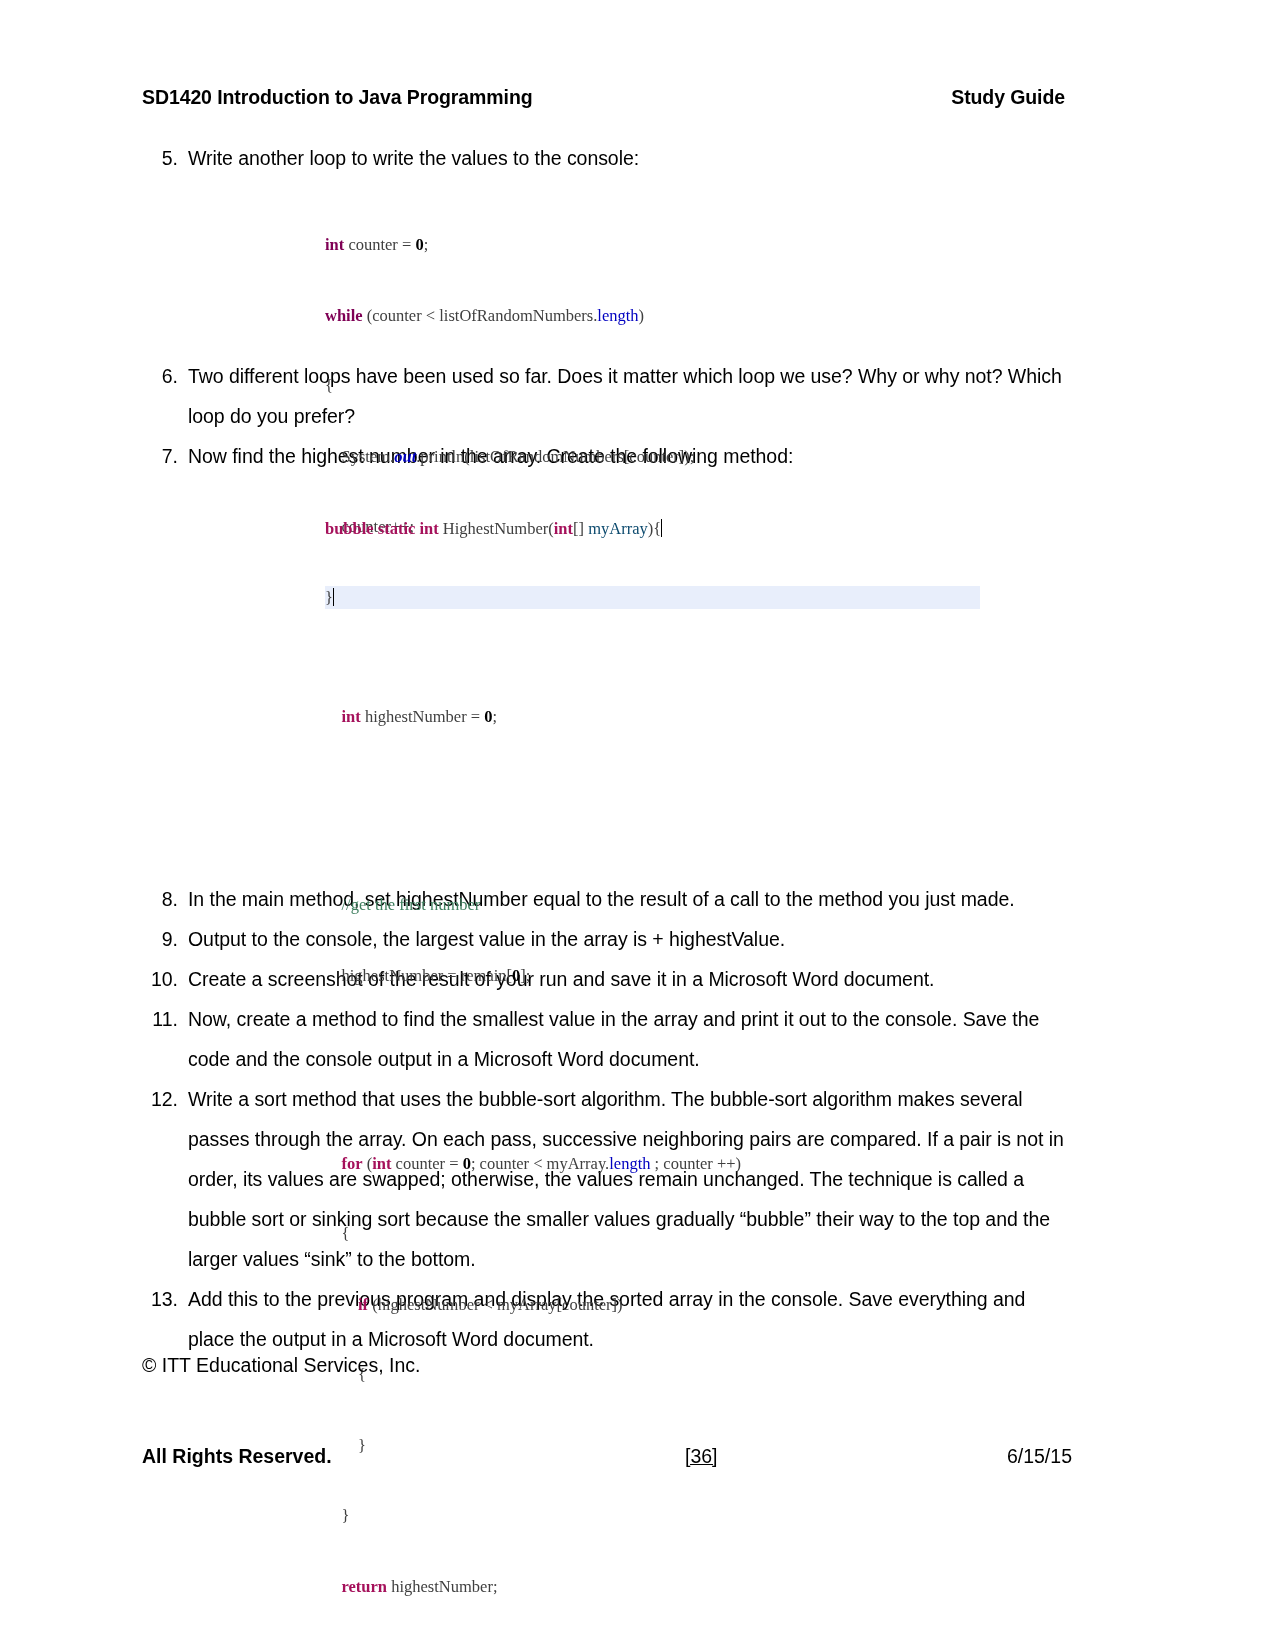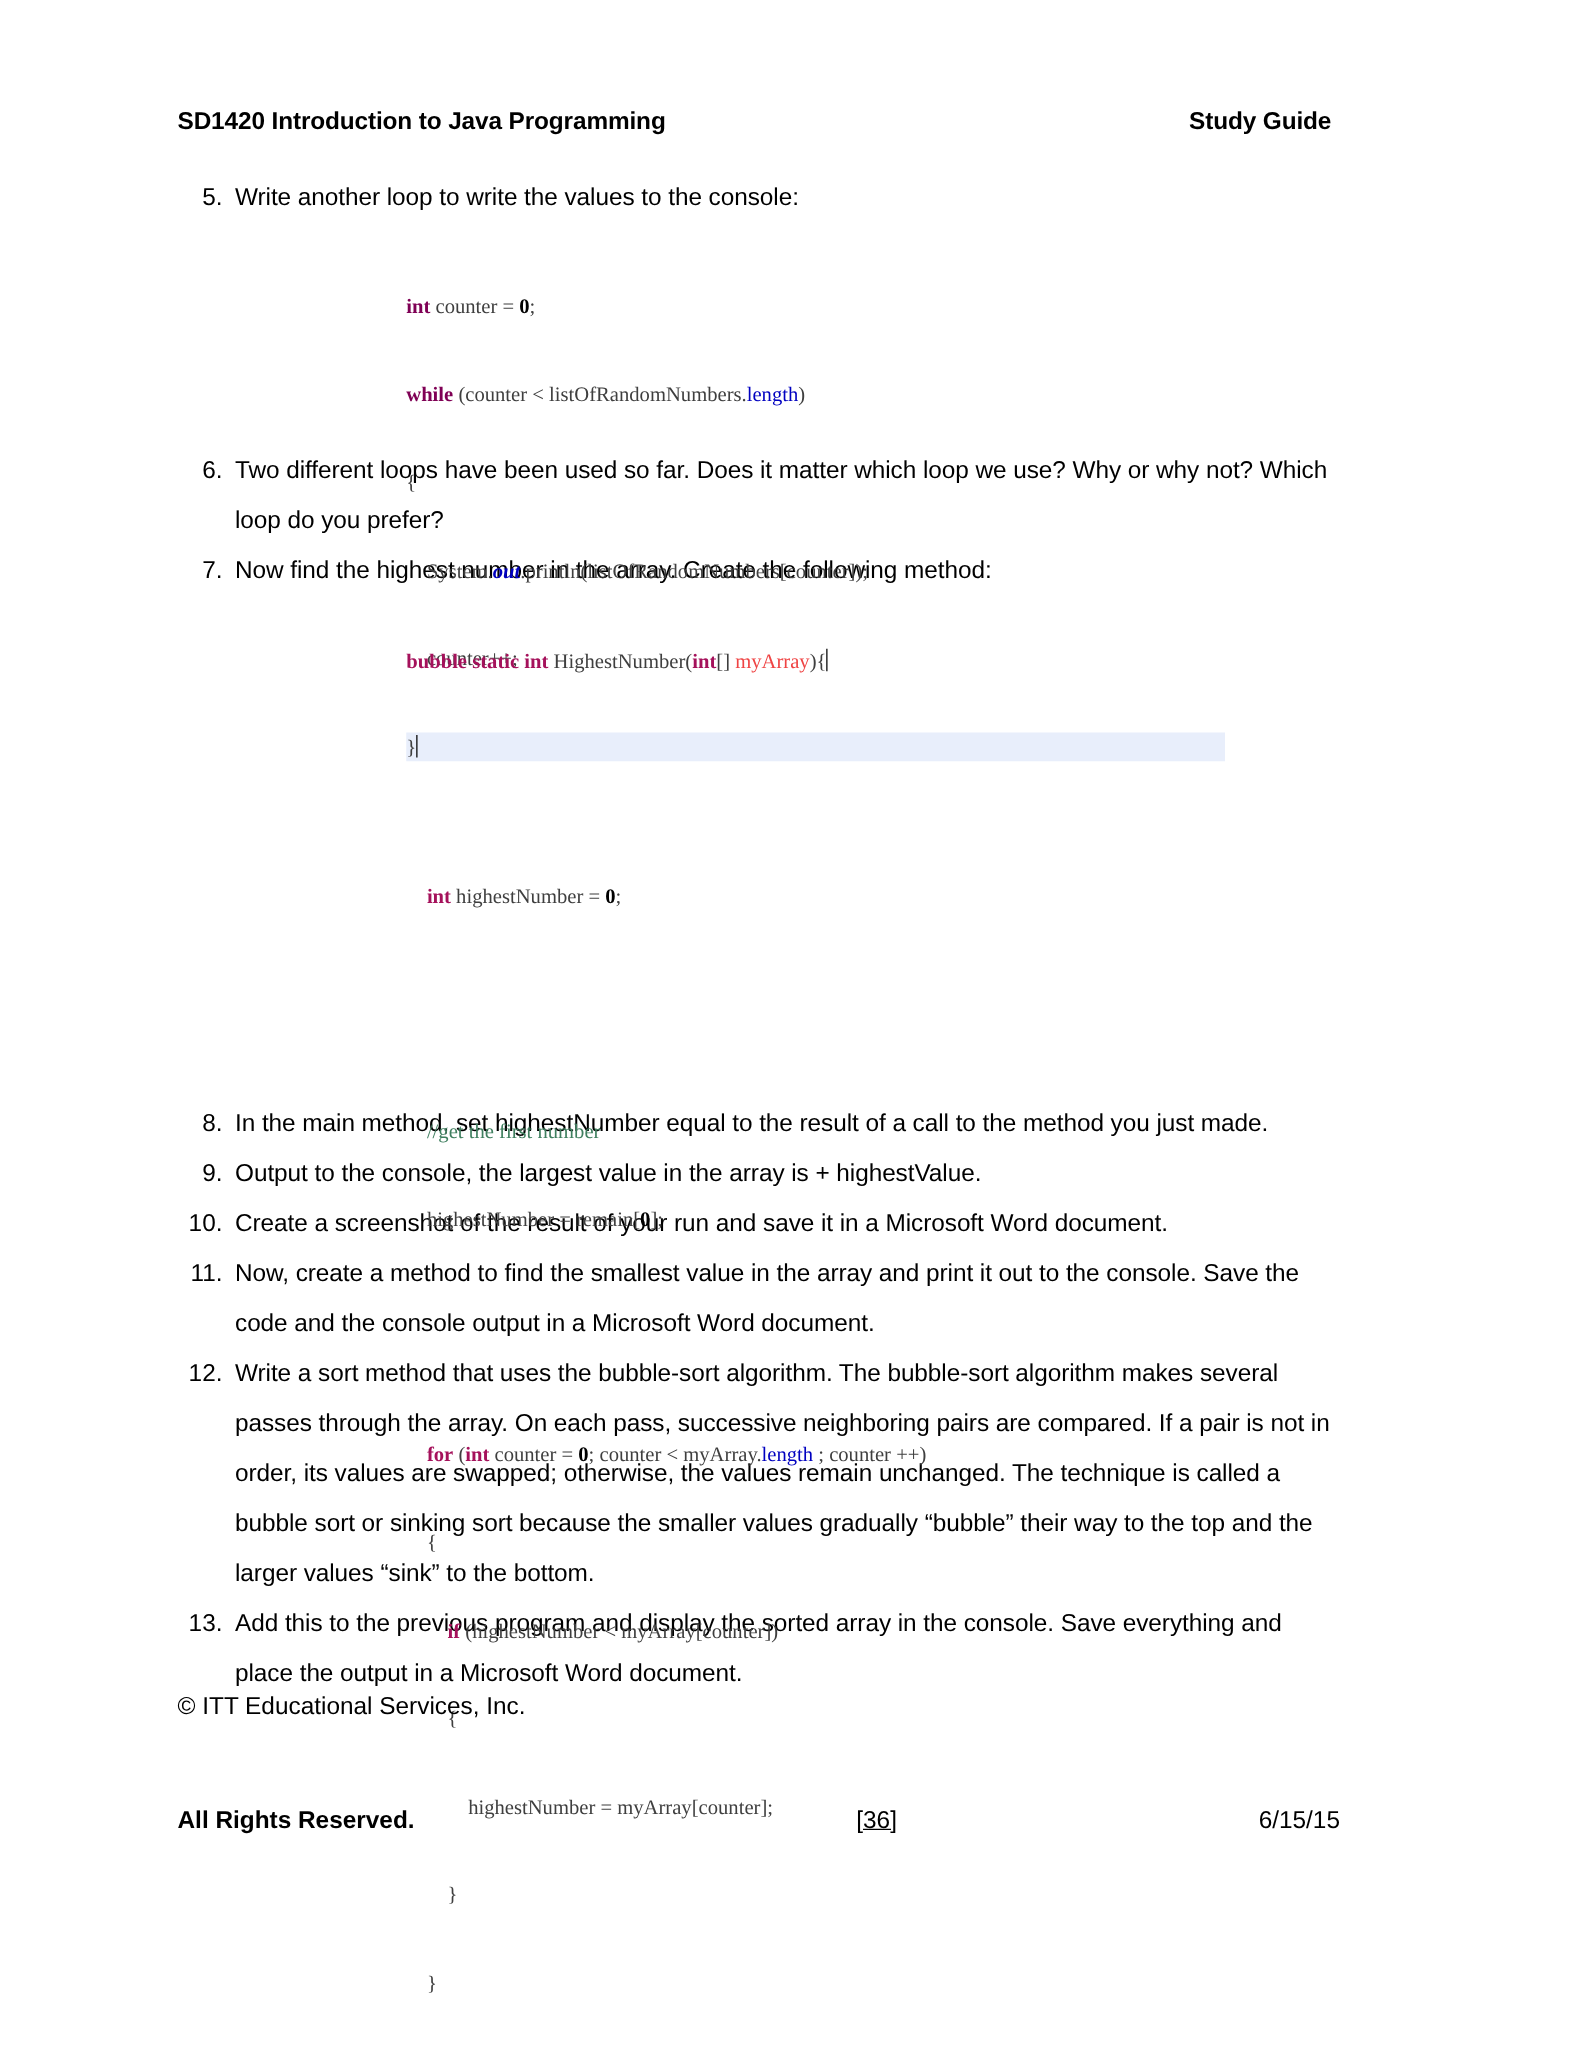--- a/index.html
+++ b/index.html
@@ -92,21 +92,21 @@
     width: 730px;
   }
 
   
   .kw   { color: #7f0055; font-weight: bold; }
   .kw2  { color: #a5115b; font-weight: bold; }
   .fld  { color: #0000c0; }
   .fld-i{ color: #0000c0; font-style: italic; font-weight: bold; }
   .cmt  { color: #3f7f5f; }
   .num-lit { color: #000000; font-weight: bold; }
-  .param { color: #ef4444; text-align: right; }
+  .param { color: #0c4a6e; text-align: right; }
   .plain { color: #3f3f3f; }
 
   
   .hl-line {
     background: #e8eefb;
     display: block;
     position: relative;
   }
   .code-1 .hl-line { width: 655px; }
   .caret {
@@ -221,21 +221,20 @@
 
     <span class="cl">    <span class="cmt">//get the first number</span></span>
     <span class="cl">    <span class="plain">highestNumber = remain[</span><span class="num-lit">0</span><span class="plain">];</span></span>
 
     <span class="cl blank"></span>
 
     <span class="cl">    <span class="kw2">for</span><span class="plain"> (</span><span class="kw2">int</span><span class="plain"> counter = </span><span class="num-lit">0</span><span class="plain">; counter &lt; myArray.</span><span class="fld">length</span><span class="plain"> ; counter ++)</span></span>
     <span class="cl">    <span class="plain">{</span></span>
     <span class="cl">        <span class="kw2">if</span><span class="plain"> (highestNumber &lt; myArray[counter])</span></span>
     <span class="cl">        <span class="plain">{</span></span>
-    <span class="cl">            <span class="plain">highestNumber = myArray[counter];</span></span>
     <span class="cl">        <span class="plain">}</span></span>
     <span class="cl">    <span class="plain">}</span></span>
     <span class="cl">    <span class="kw2">return</span><span class="plain"> highestNumber;</span></span>
 
     
 
     
   </div>
 
   <div class="doc-footer footer-line1">

